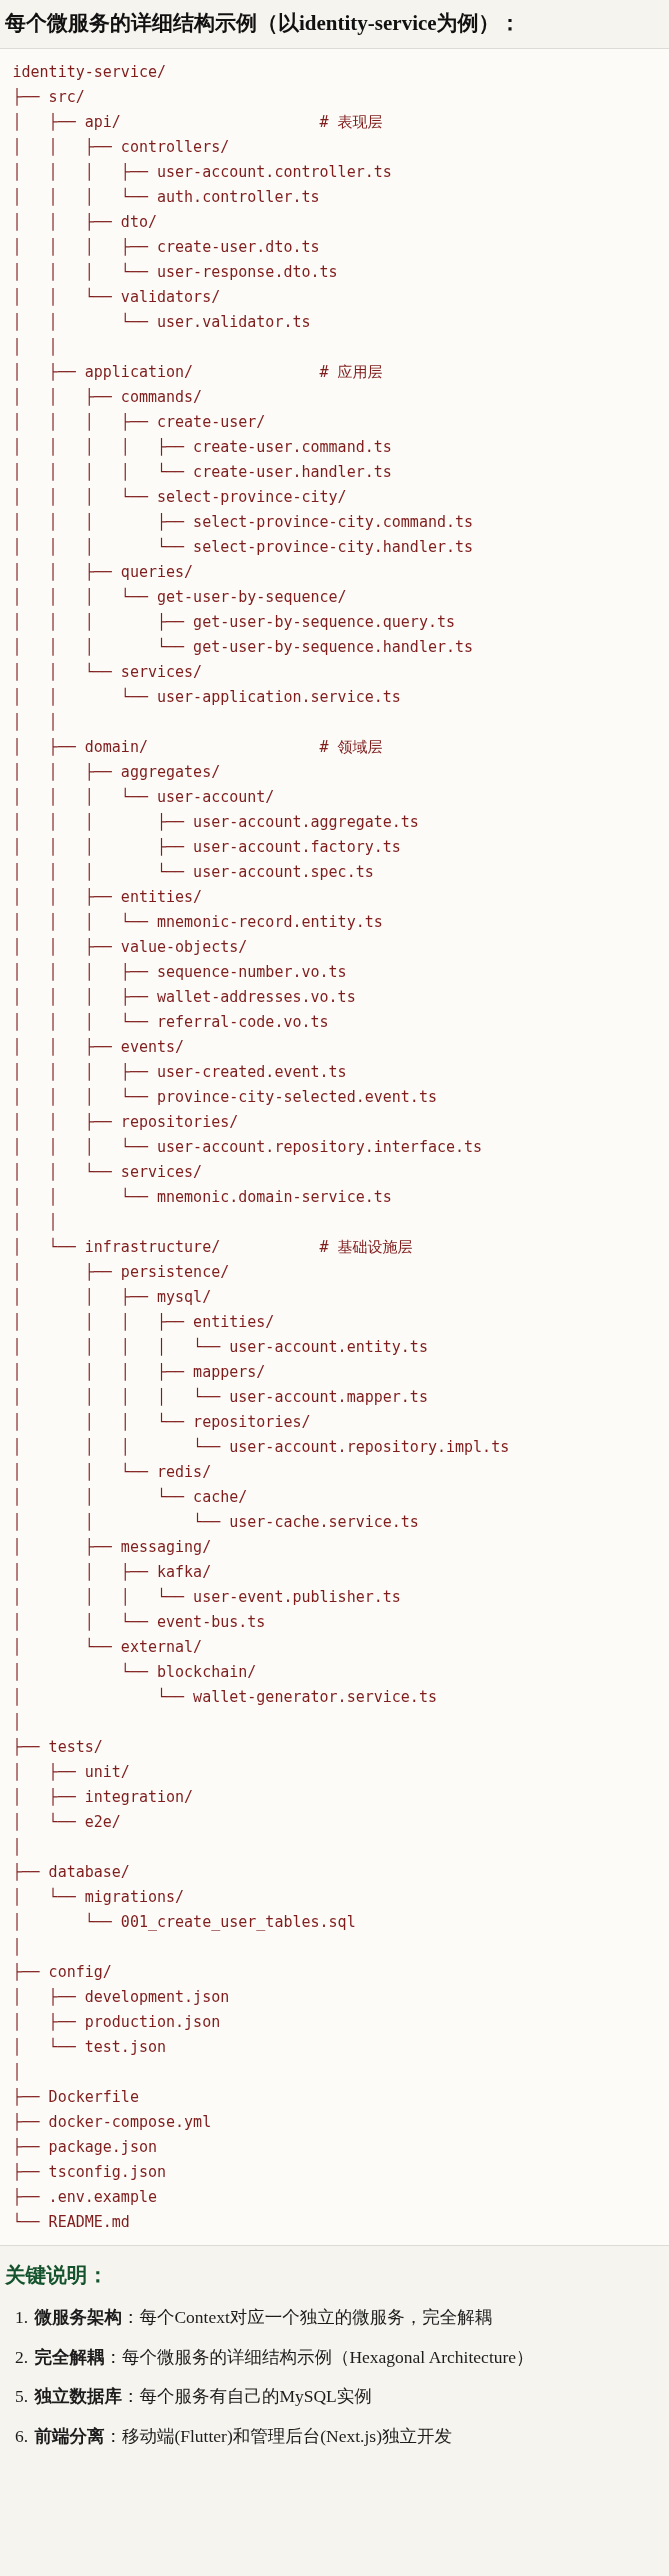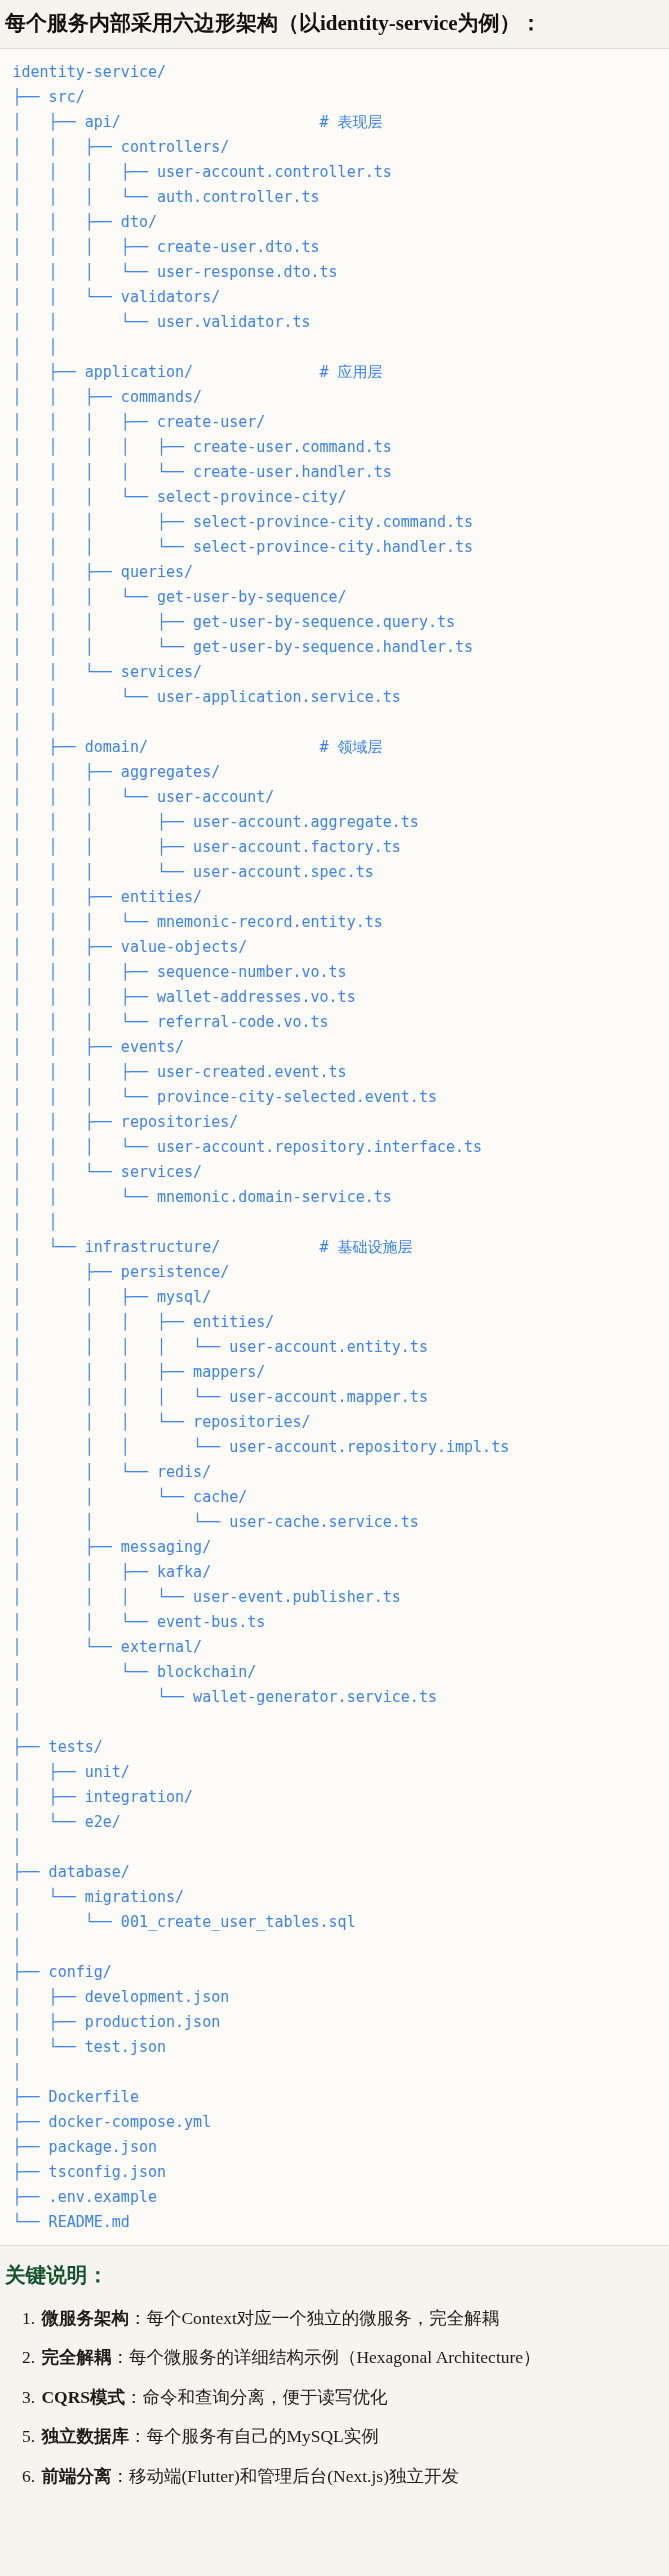--- a/index.html
+++ b/index.html
@@ -24,37 +24,37 @@
   }
   .code-block {
     margin: 0;
     background: #fcfbf7;
     border-top: 0.6px solid #dcdbd5;
     border-bottom: 0.6px solid #dcdbd5;
     padding: 10.6px 6.3px 10px 12.5px;
     font-family: "DejaVu Sans Mono", monospace;
     font-size: 15px;
     line-height: 25px;
-    color: #3b82f6;
+    color: #7f1d1d;
     white-space: pre;
     overflow: hidden;
   }
   .notes {
     padding: 16.3px 5px 0 5px;
   }
   .notes-heading {
     margin: 0 0 16.3px 0;
     font-size: 20.6px;
     line-height: 27.5px;
     font-weight: 700;
     color: #14532d;
   }
   .notes-list {
     list-style: none;
-    margin: 17px;
+    margin: 10px;
     padding: 0;
   }
   .notes-list li {
     font-size: 17.5px;
     line-height: 22.5px;
     margin: 0 0 17px 0;
     white-space: nowrap;
   }
   .note-num {
     margin-right: 6.3px;
@@ -69,21 +69,21 @@
     line-height: 22.5px;
     margin-left: -3.8px;
     white-space: nowrap;
   }
 </style>
 </head>
 <body>
 
 <main>
 
-  <h1 class="page-title">每个服务内部采用六边形架构（以identity-service为例）：</h1>
+  <h1 class="page-title">每个微服务的详细结构示例（以identity-service为例）：</h1>
 
   <pre class="code-block">identity-service/
 ├── src/
 │   ├── api/                      # 表现层
 │   │   ├── controllers/
 │   │   │   ├── user-account.controller.ts
 │   │   │   └── auth.controller.ts
 │   │   ├── dto/
 │   │   │   ├── create-user.dto.ts
 │   │   │   └── user-response.dto.ts
@@ -171,23 +171,20 @@
     <h2 class="notes-heading">关键说明：</h2>
 
     <ol class="notes-list">
       <li>
         <span class="note-num">1.</span><strong class="note-term">微服务架构</strong><span>：每个Context对应一个独立的微服务，完全解耦</span>
       </li>
       <li>
         <span class="note-num">2.</span><strong class="note-term">完全解耦</strong><span>：每个微服务的详细结构示例（Hexagonal Architecture）</span>
       </li>
       <li>
-        <span class="note-num">3.</span><strong class="note-term">CQRS模式</strong><span>：命令和查询分离，便于读写优化</span>
-      </li>
-      <li>
         <span class="note-num">5.</span><strong class="note-term">独立数据库</strong><span>：每个服务有自己的MySQL实例</span>
       </li>
       <li>
         <span class="note-num">6.</span><strong class="note-term">前端分离</strong><span>：移动端(Flutter)和管理后台(Next.js)独立开发</span>
       </li>
     </ol>
 
 
   </section>
 

